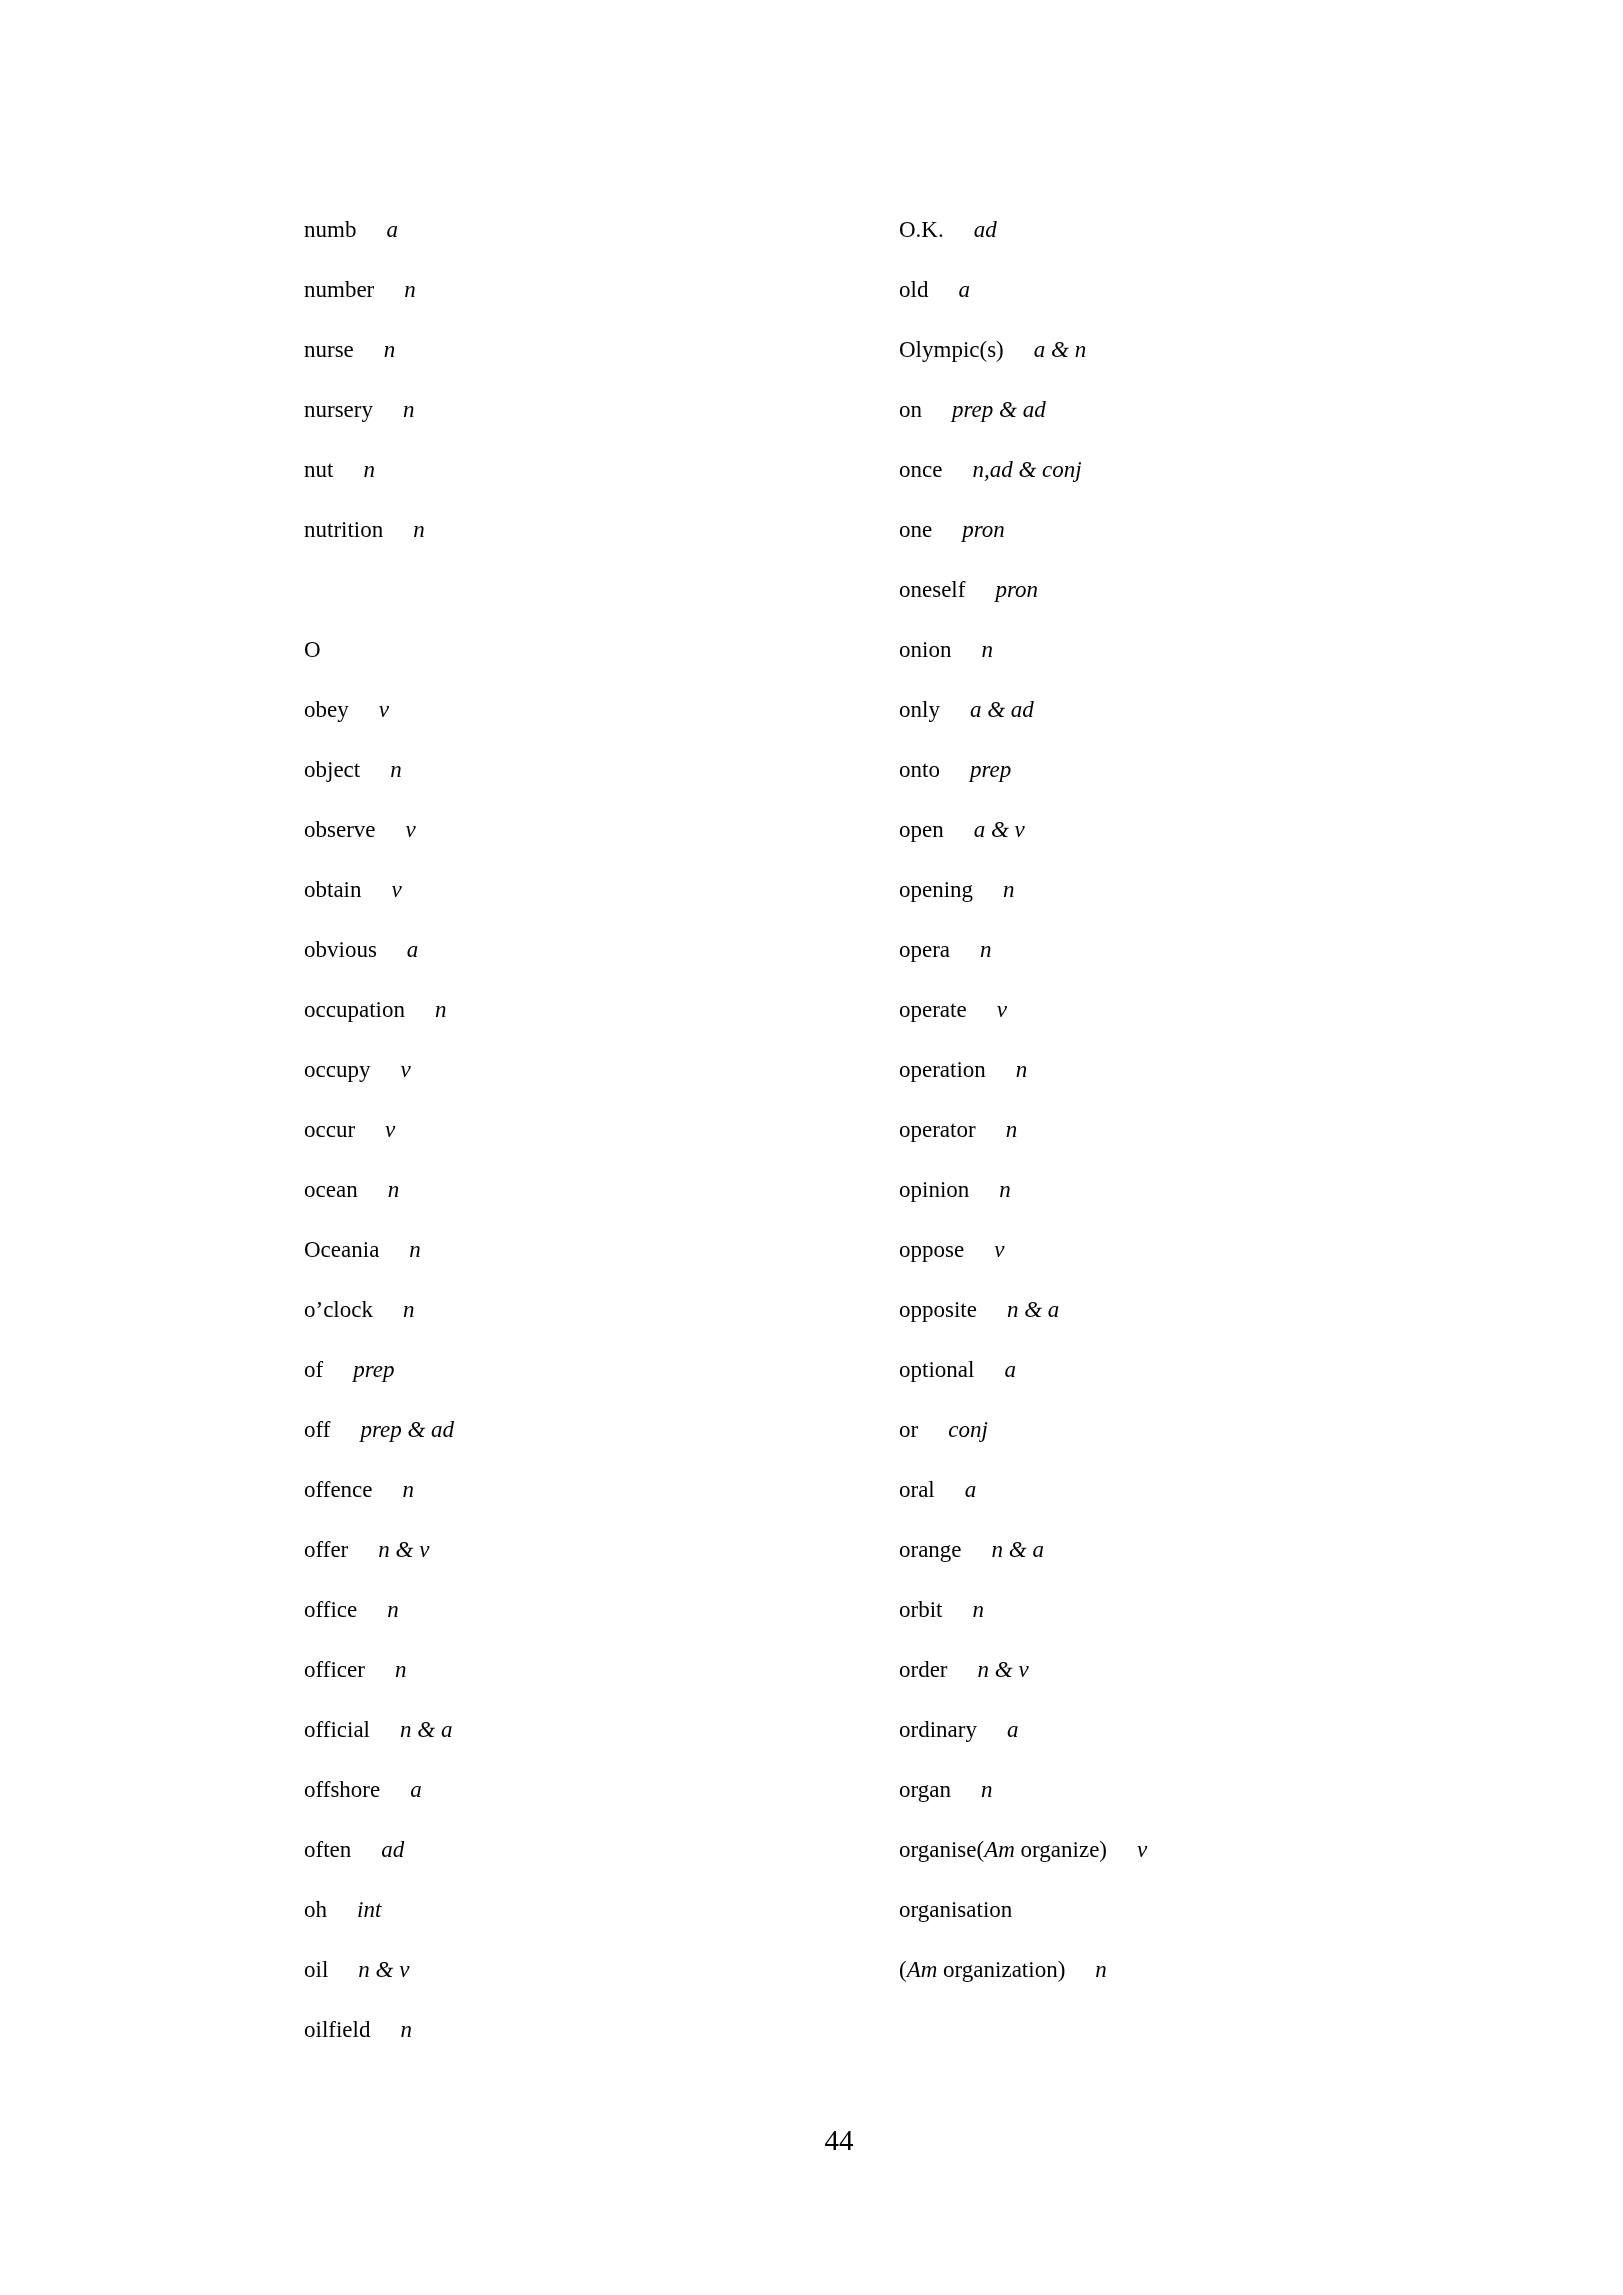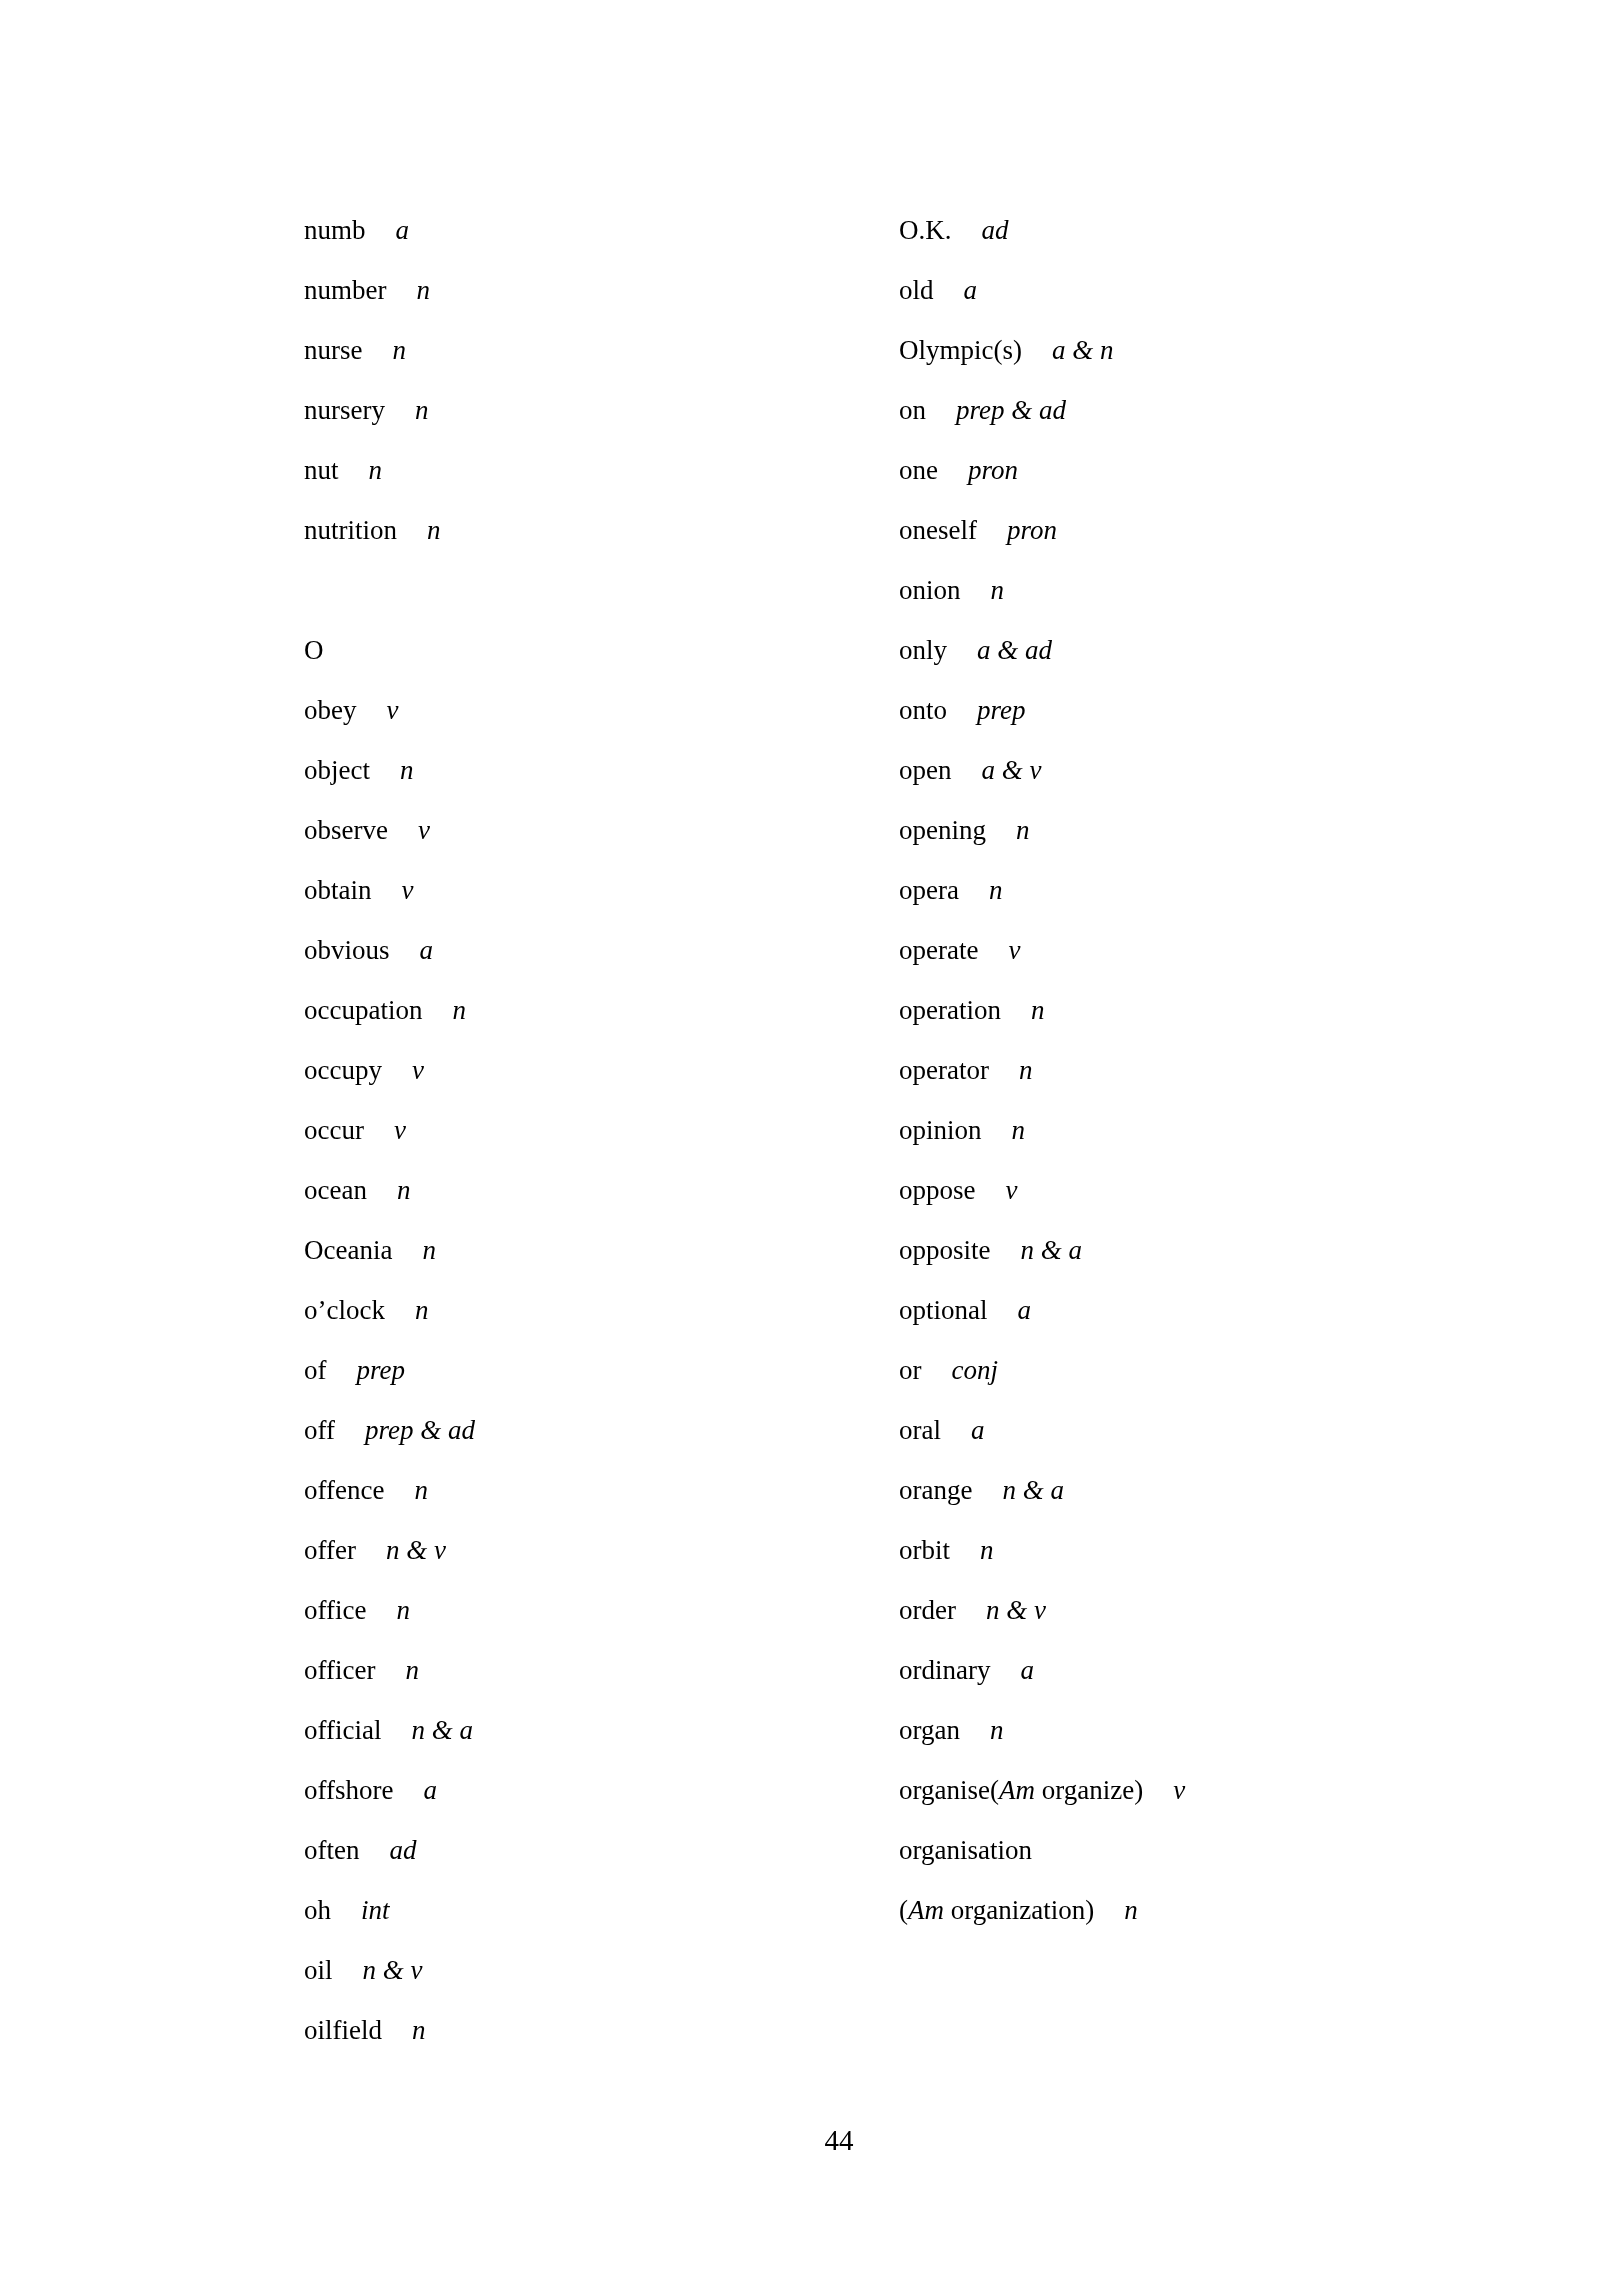--- a/index.html
+++ b/index.html
@@ -8,21 +8,21 @@
     height: 2295px;
     position: relative;
     overflow: hidden;
     background: #ffffff;
     color: #000000;
     font-family: "Liberation Serif", "DejaVu Serif", serif;
   }
   .column {
     position: absolute;
     top: 200px;
-    font-size: 27px;
+    font-size: 23px;
     line-height: 60px;
     white-space: nowrap;
   }
   #col-left  { left: 304px; }
   #col-right { left: 899px; }
   .entry { height: 60px; }
   .pos {
     font-style: italic;
     margin-left: 30px;
   }
@@ -72,20 +72,21 @@
     <div class="entry"><span>oh</span><span class="pos">int</span></div>
     <div class="entry"><span>oil</span><span class="pos">n &amp; v</span></div>
     <div class="entry"><span>oilfield</span><span class="pos">n</span></div>
   </div>
 
 <div class="column" id="col-right">
     <div class="entry"><span>O.K.</span><span class="pos">ad</span></div>
     <div class="entry"><span>old</span><span class="pos">a</span></div>
     <div class="entry"><span>Olympic(s)</span><span class="pos">a &amp; n</span></div>
     <div class="entry"><span>on</span><span class="pos">prep &amp; ad</span></div>
+    <div class="entry"><span>once</span><span class="pos">n,ad &amp; conj</span></div>
     <div class="entry"><span>one</span><span class="pos">pron</span></div>
     <div class="entry"><span>oneself</span><span class="pos">pron</span></div>
     <div class="entry"><span>onion</span><span class="pos">n</span></div>
     <div class="entry"><span>only</span><span class="pos">a &amp; ad</span></div>
     <div class="entry"><span>onto</span><span class="pos">prep</span></div>
     <div class="entry"><span>open</span><span class="pos">a &amp; v</span></div>
     <div class="entry"><span>opening</span><span class="pos">n</span></div>
     <div class="entry"><span>opera</span><span class="pos">n</span></div>
     <div class="entry"><span>operate</span><span class="pos">v</span></div>
     <div class="entry"><span>operation</span><span class="pos">n</span></div>

